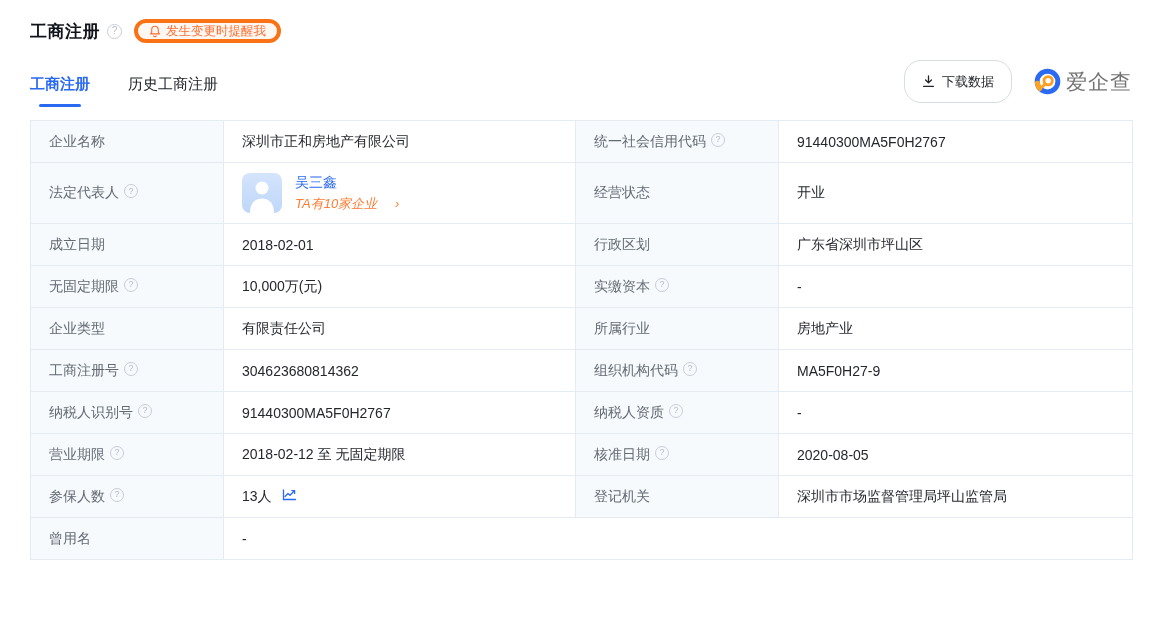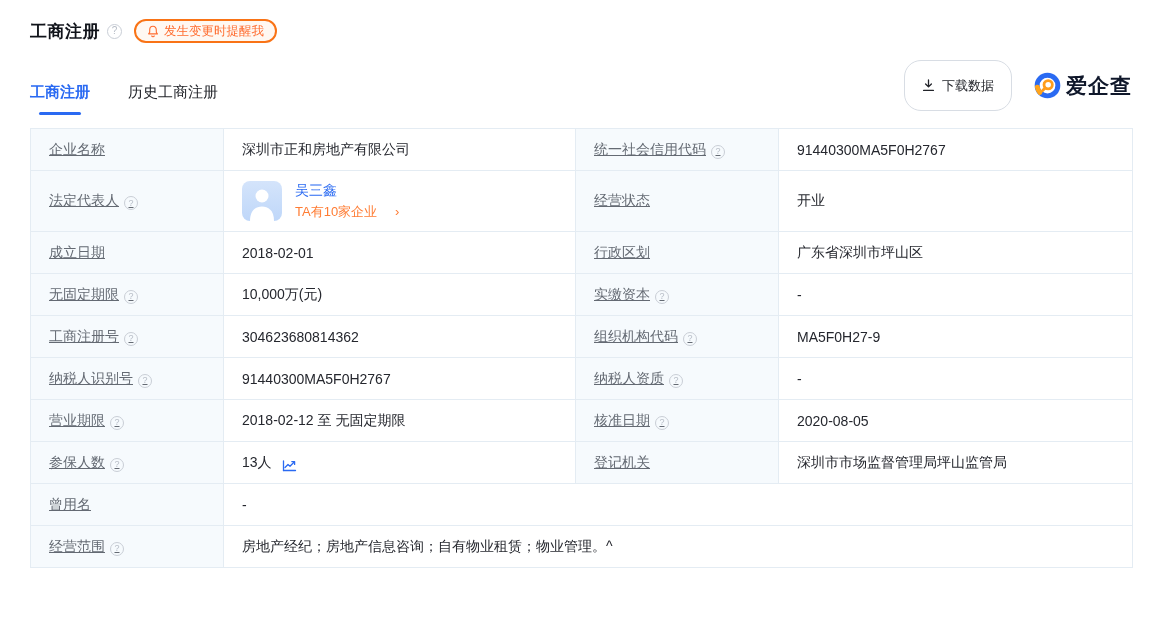--- a/index.html
+++ b/index.html
@@ -16,59 +16,59 @@
   .page-title { font-size:17px; font-weight:700; color:#10131a; margin:0; letter-spacing:.5px; }
   .help {
     display:inline-flex; align-items:center; justify-content:center;
     width:15px; height:15px; border:1px solid #c9ced6; border-radius:50%;
     color:#b6bcc6; font-size:10px; line-height:1; margin-left:7px; flex:0 0 auto;
     cursor:default; font-weight:400;
   }
   .help.sm { width:14px; height:14px; font-size:9px; margin-left:5px; }
   .badge {
     margin-left:12px; display:inline-flex; align-items:center; gap:5px;
-    height:24px; padding:0 11px; background:#fff8f2; border:2px solid #f97316;
+    height:24px; padding:0 11px; background:#fff8f2; border:4px solid #f97316;
     border-radius:13px; color:#ff6b2e; font-size:12.5px; cursor:pointer; white-space:nowrap;
   }
 
   
   .tabbar { display:flex; align-items:flex-end; margin-top:17px; }
   .tab { font-size:15px; color:#22242a; margin-right:38px; position:relative; padding-bottom:13px; cursor:pointer; }
   .tab.active { color:#2a6af2; font-weight:700; }
   .tab.active::after {
     content:""; position:absolute; left:50%; transform:translateX(-50%);
     bottom:0; width:42px; height:3px; background:#2a6af2; border-radius:2px;
   }
   .tab-right { margin-left:auto; display:flex; align-items:center; gap:22px; padding-bottom:4px; }
   .download-btn {
-    display:inline-flex; align-items:center; gap:7px; height:51px; padding:0 17px;
+    display:inline-flex; align-items:center; gap:7px; height:43px; padding:0 17px;
     border:1px solid #d8dde4; border-radius:17px; background:#fff;
     font-size:13px; color:#22242a; cursor:pointer; white-space:nowrap;
   }
   .brand { display:inline-flex; align-items:center; gap:5px; cursor:pointer; }
-  .brand-text { font-size:21px; font-weight:700; color:#0f172a; letter-spacing:1px; }
+  .brand-text { font-size:21px; font-weight:400; color:#737373; letter-spacing:1px; }
 
   
   table.reg { border-collapse:collapse; table-layout:fixed; width:1102px; margin-top:13px; font-size:14px; }
   table.reg td { border:1px solid #e4ecf3; height:42px; padding:0 10px 0 18px; vertical-align:middle; }
   td.lbl { background:#f6fafd; color:#646a73; }
   td.val { background:#ffffff; color:#25272e; padding-left:25px; }
   tr.tall td { height:61px; }
-  .lbl-in { display:inline-flex; align-items:flex-end;text-decoration:underline; }
+  .lbl-in { display:inline-flex; align-items:flex-start; }
   .legal { display:flex; align-items:center; gap:13px; }
   .avatar {
     width:40px; height:40px; border-radius:8px; flex:0 0 auto;
     background:linear-gradient(180deg,#d4e4fb,#bfd7f9); overflow:hidden; cursor:pointer;
   }
   .legal-links { display:flex; flex-direction:column; justify-content:center; gap:3px; }
   .link-blue { color:#2a6af2; cursor:pointer; text-decoration:none; }
-  .link-orange { color:#ff7c33; font-size:13px; cursor:pointer; display:inline-flex; align-items:center; gap:18px; }
+  .link-orange { color:#ff7c33; font-size:13px; cursor:pointer; display:inline-flex; align-items:center; gap:18px;font-style:italic; }
   .chev { font-size:13px; line-height:1; }
   .map-link { color:#2a6af2; margin-left:14px; cursor:pointer; }
-  .insured { display:inline-flex; align-items:flex-end; gap:10px; }
+  .insured { display:inline-flex; align-items:flex-start; gap:10px; }
   .trend-icon { cursor:pointer; display:inline-flex; }
   .icon { display:inline-flex; flex:0 0 auto; }
 </style>
 </head>
 <body>
 
 <div class="container">
 
   <div class="header">
     <h1 class="page-title">工商注册</h1>
@@ -177,20 +177,30 @@
               <span class="help sm">?</span>
             </span></td>
       <td class="val">10,000万(元)</td>
       <td class="lbl"><span class="lbl-in">
               <span>实缴资本</span>
               <span class="help sm">?</span>
             </span></td>
       <td class="val">-</td>
     </tr>
 
+    <tr>
+      <td class="lbl"><span class="lbl-in">
+              <span>企业类型</span>
+            </span></td>
+      <td class="val">有限责任公司</td>
+      <td class="lbl"><span class="lbl-in">
+              <span>所属行业</span>
+            </span></td>
+      <td class="val">房地产业</td>
+    </tr>
 
     <tr>
       <td class="lbl"><span class="lbl-in">
               <span>工商注册号</span>
               <span class="help sm">?</span>
             </span></td>
       <td class="val">304623680814362</td>
       <td class="lbl"><span class="lbl-in">
               <span>组织机构代码</span>
               <span class="help sm">?</span>
@@ -249,23 +259,16 @@
     </tr>
 
     <tr>
       <td class="lbl"><span class="lbl-in">
               <span>曾用名</span>
             </span></td>
       <td class="val" colspan="3">-</td>
     </tr>
 
 
-    <tr>
-      <td class="lbl"><span class="lbl-in">
-              <span>经营范围</span>
-              <span class="help sm">?</span>
-            </span></td>
-      <td class="val" colspan="3">房地产经纪；房地产信息咨询；自有物业租赁；物业管理。^</td>
-    </tr>
 
   </tbody>
     </table>
 </div>
 
 </body></html>

